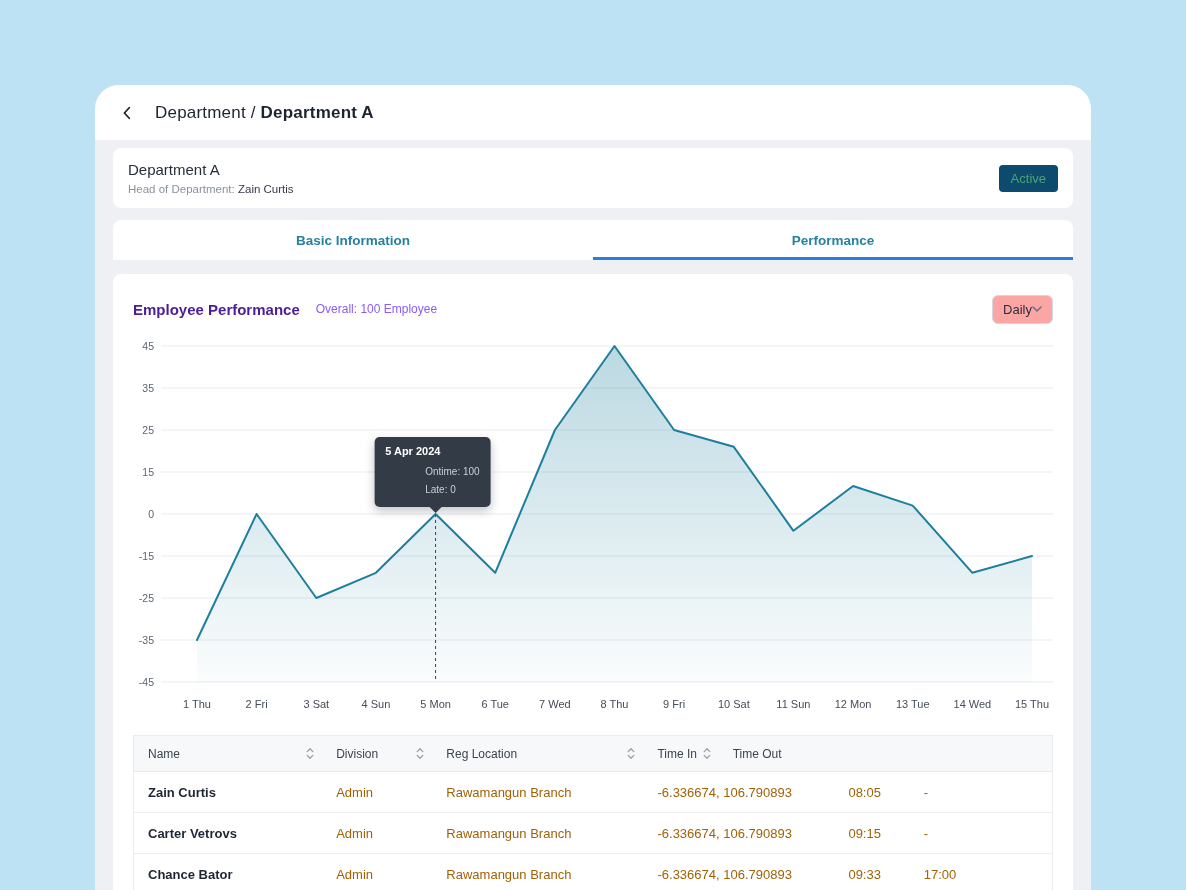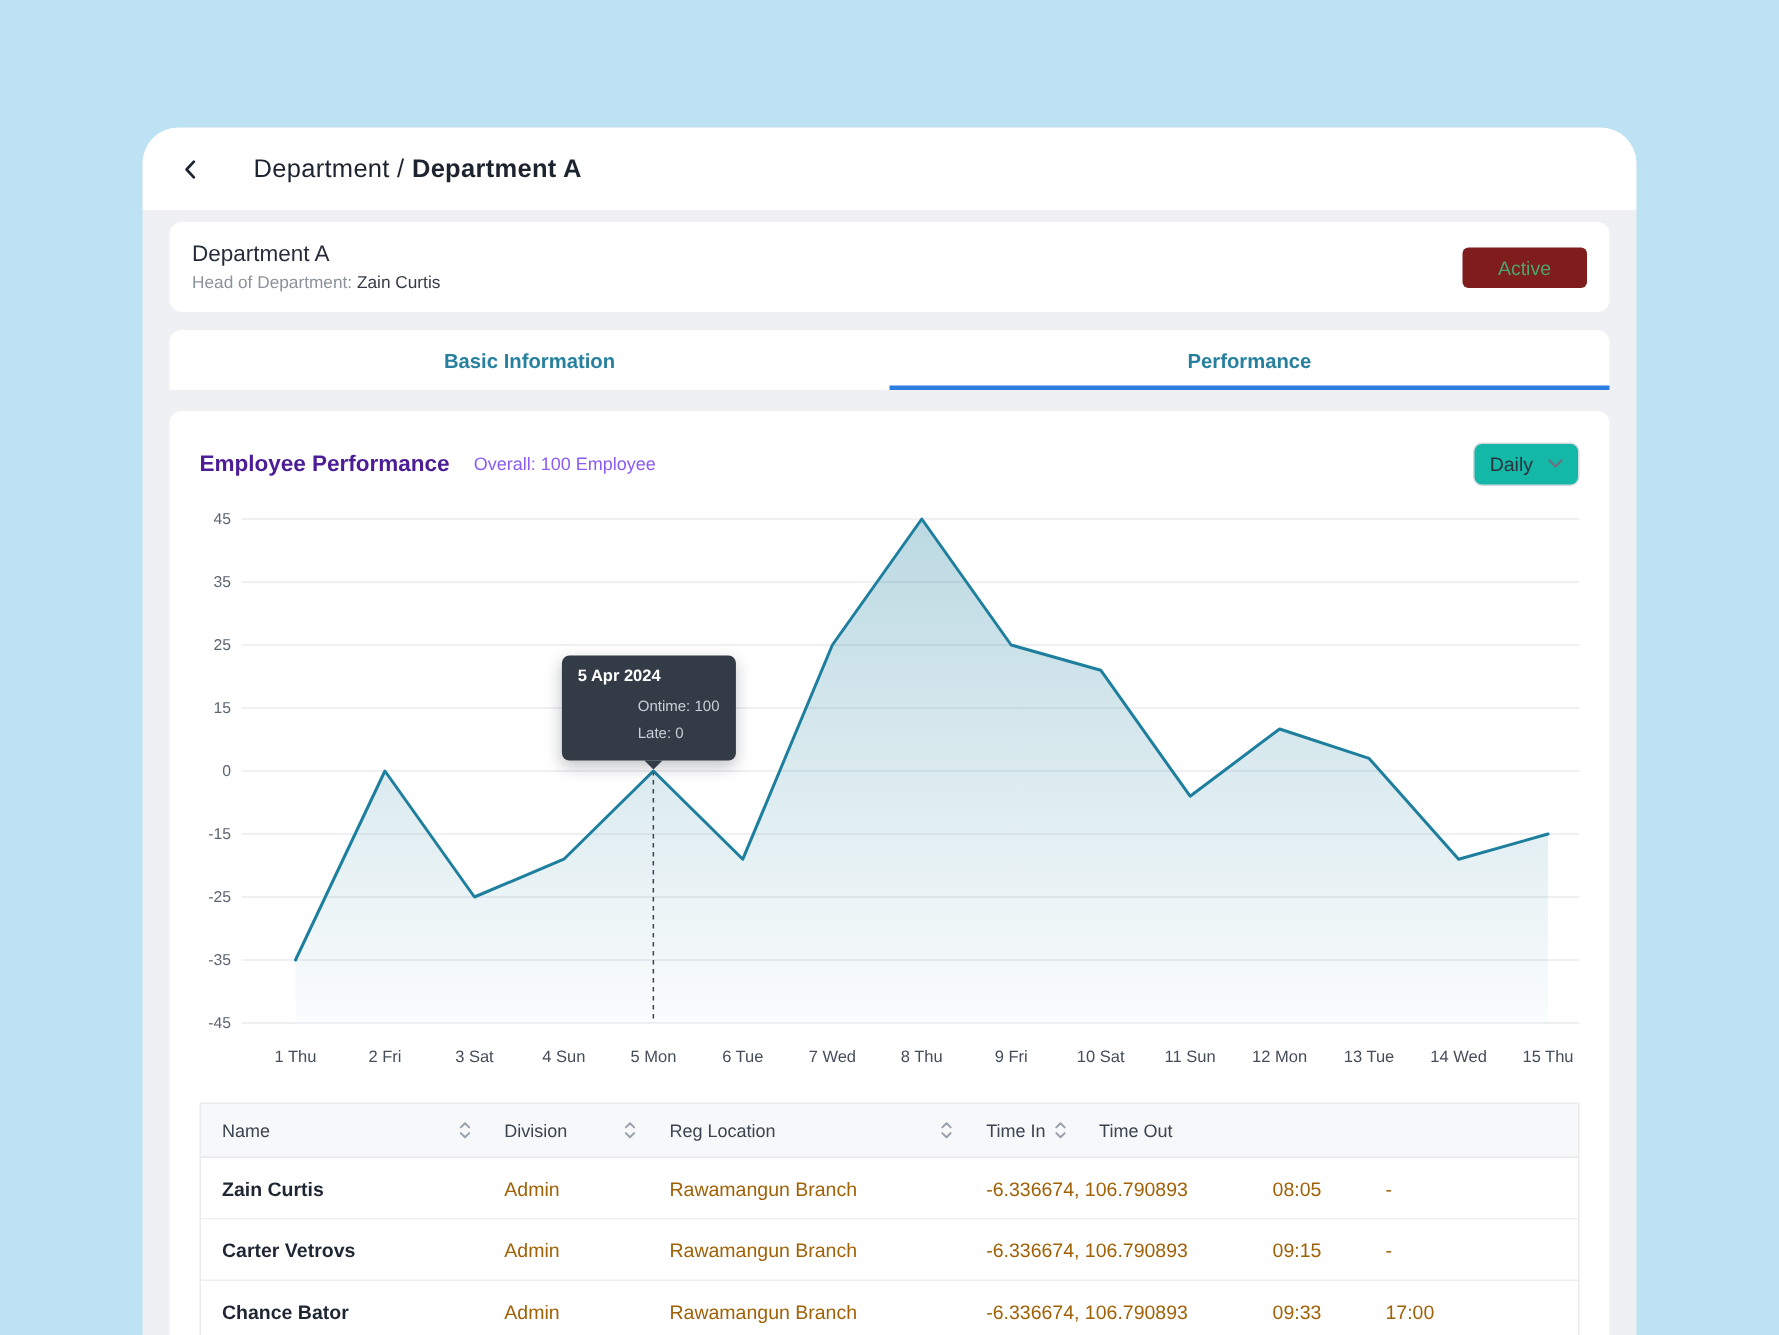--- a/index.html
+++ b/index.html
@@ -12,40 +12,40 @@
   .app-card {
     position:absolute; left:95px; top:85px;
     width:996px; height:830px;
     background:#eef0f3;
     border-radius:24px 24px 0 0;
     overflow:hidden;
   }
   
   .section-header {
     background:#fff; height:55px;
-    display:flex; align-items:center; gap:28px;
+    display:flex; align-items:center; gap:14px;
     padding:0 18px;
   }
   .back-btn { width:28px; height:28px; display:flex; align-items:center; justify-content:center; cursor:pointer; }
   .breadcrumb { font-size:17px; color:#1d2430; letter-spacing:.2px; }
   .breadcrumb .current { font-weight:700; }
   
   .section-dept {
     background:#fff; margin:8px 18px 0;
     border-radius:8px;
     padding:13px 15px;
     display:flex; align-items:center; justify-content:space-between;
   }
   .dept-name { font-size:15px; color:#272e3a; font-weight:500; margin-bottom:5px; }
   .dept-sub { font-size:11.5px; }
   .dept-sub .lbl { color:#8b929c; }
   .dept-sub .val { color:#343b47; font-weight:500; }
   .status-badge {
-    background:#7f1d1d; color:#4da470;
-    font-size:13px; padding:6px 24px; border-radius:4px;
+    background:#0c4a6e; color:#4da470;
+    font-size:13px; padding:6px 12px; border-radius:4px;
   }
   
   .section-tabs {
     background:#fff; margin:12px 18px 0;
     border-radius:8px 8px 0 0;
     height:40px; display:flex;
   }
   .tab {
     flex:1; display:flex; align-items:center; justify-content:center;
     font-size:13.5px; font-weight:600; color:#27809e;
@@ -62,22 +62,22 @@
     padding:20px;
     height:700px;
   }
   .perf-header { display:flex; align-items:center; height:30px; }
   .perf-title { font-size:15px; font-weight:700; color:#4c1d95; }
   .perf-overall { font-size:12px; color:#8b5cf6; margin-left:16px; }
   .range-select {
     margin-left:auto;
     border:1px solid #d5d9de; border-radius:6px;
     padding:6px 10px; font-size:13px; color:#2a313d;
-    display:flex; align-items:center; gap:10px; cursor:pointer;
-    background:#14b8a6;
+    display:flex; align-items:center; cursor:pointer;
+    background:#fca5a5;
   }
   
   .chart-wrap { position:relative; margin-top:6px; width:920px; height:395px; }
   .chart-wrap svg { display:block; }
   .ytick { font-size:10.5px; fill:#5c6570; text-anchor:end; }
   .xtick { font-size:11px; fill:#454d59; text-anchor:middle; }
   .chart-tooltip {
     position:absolute;
     background:#333b47; border-radius:5px;
     padding:8px 11px 9px;

